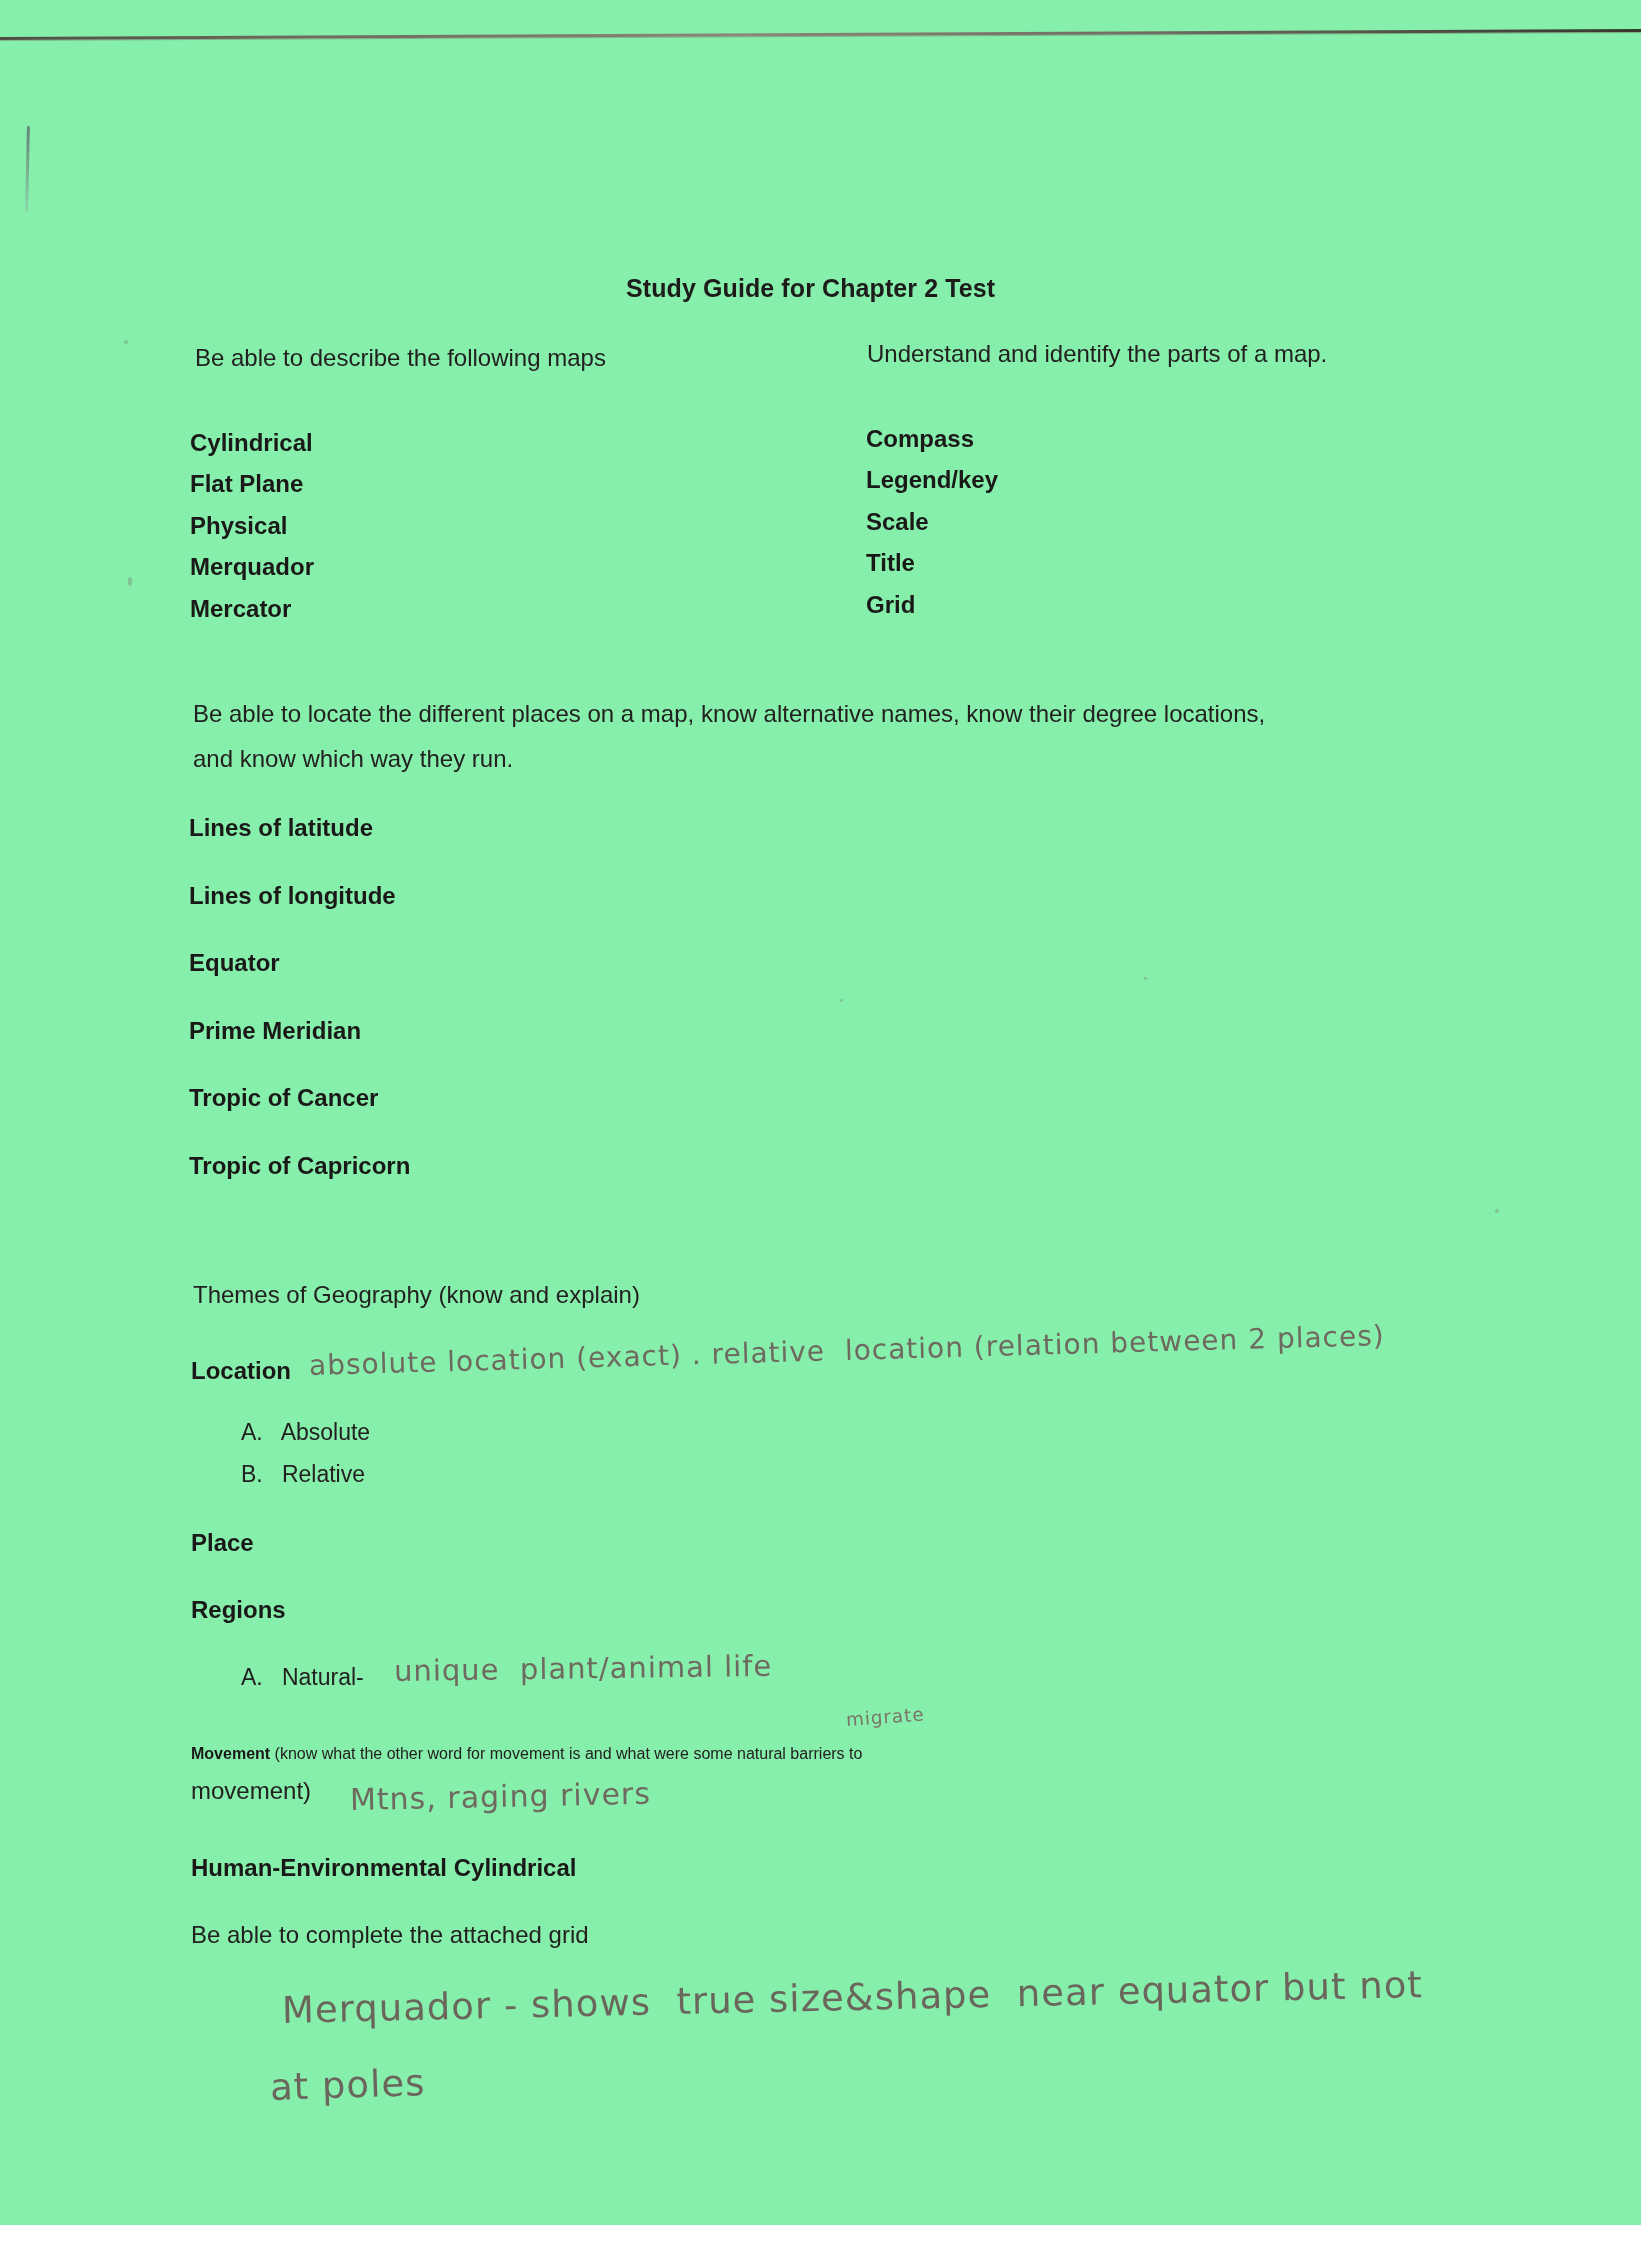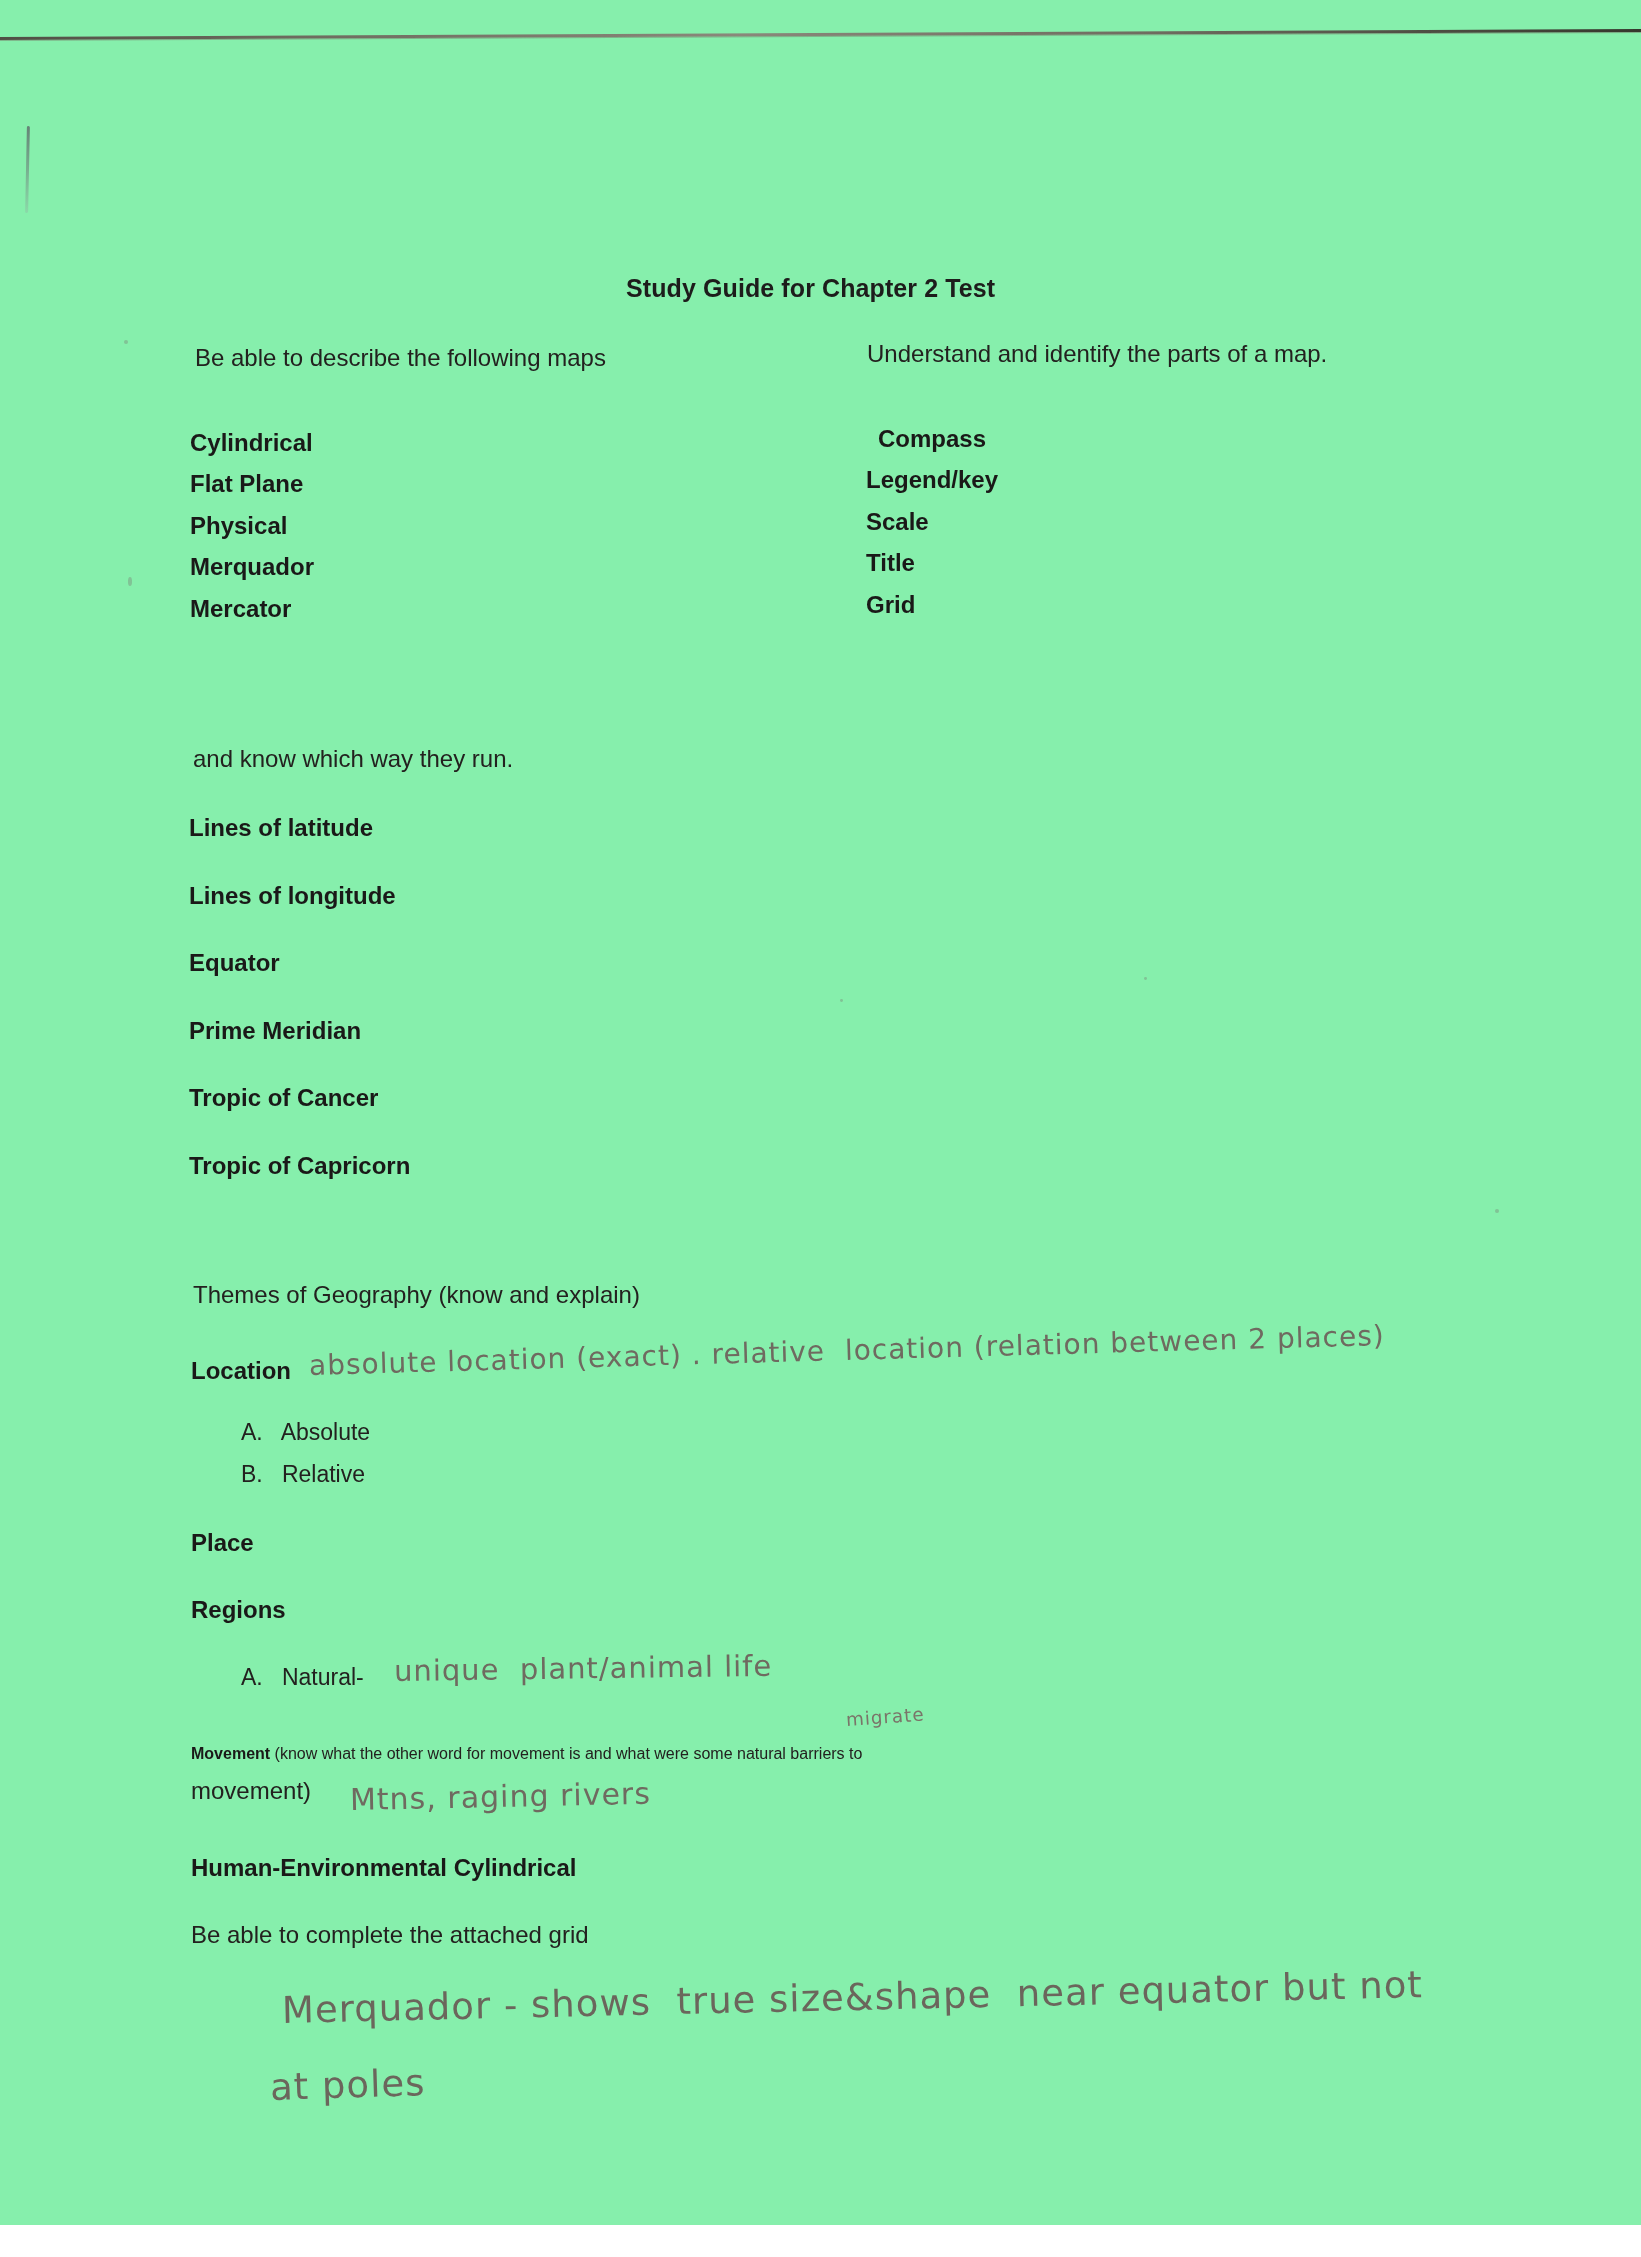--- a/index.html
+++ b/index.html
@@ -155,26 +155,27 @@
 
   <div class="doc t-body" style="left:195px; top:344px;">Be able to describe the following maps</div>
   <div class="doc t-body" style="left:867px; top:340px;text-align:center;">Understand and identify the parts of a map.</div>
 
   <div class="doc t-bold" style="left:190px; top:429px;">Cylindrical</div>
   <div class="doc t-bold" style="left:190px; top:470px;">Flat Plane</div>
   <div class="doc t-bold" style="left:190px; top:512px;">Physical</div>
   <div class="doc t-bold" style="left:190px; top:553px;">Merquador</div>
   <div class="doc t-bold" style="left:190px; top:595px;">Mercator</div>
 
-  <div class="doc t-bold" style="left:866px; top:425px;margin-left:12px;">Compass</div>
+  <div class="doc t-bold" style="left:866px; top:425px;">Compass</div>
   <div class="doc t-bold" style="left:866px; top:466px;">Legend/key</div>
   <div class="doc t-bold" style="left:866px; top:508px;">Scale</div>
   <div class="doc t-bold" style="left:866px; top:549px;">Title</div>
   <div class="doc t-bold" style="left:866px; top:591px;">Grid</div>
 
+  <div class="doc t-body" style="left:193px; top:700px;">Be able to locate the different places on a map, know alternative names, know their degree locations,</div>
   <div class="doc t-body" style="left:193px; top:745px;">and know which way they run.</div>
 
   <div class="doc t-bold" style="left:189px; top:814px;">Lines of latitude</div>
   <div class="doc t-bold" style="left:189px; top:882px;">Lines of longitude</div>
   <div class="doc t-bold" style="left:189px; top:949px;">Equator</div>
   <div class="doc t-bold" style="left:189px; top:1017px;">Prime Meridian</div>
   <div class="doc t-bold" style="left:189px; top:1084px;">Tropic of Cancer</div>
   <div class="doc t-bold" style="left:189px; top:1152px;">Tropic of Capricorn</div>
 
   <div class="doc t-body" style="left:193px; top:1281px;">Themes of Geography (know and explain)</div>

